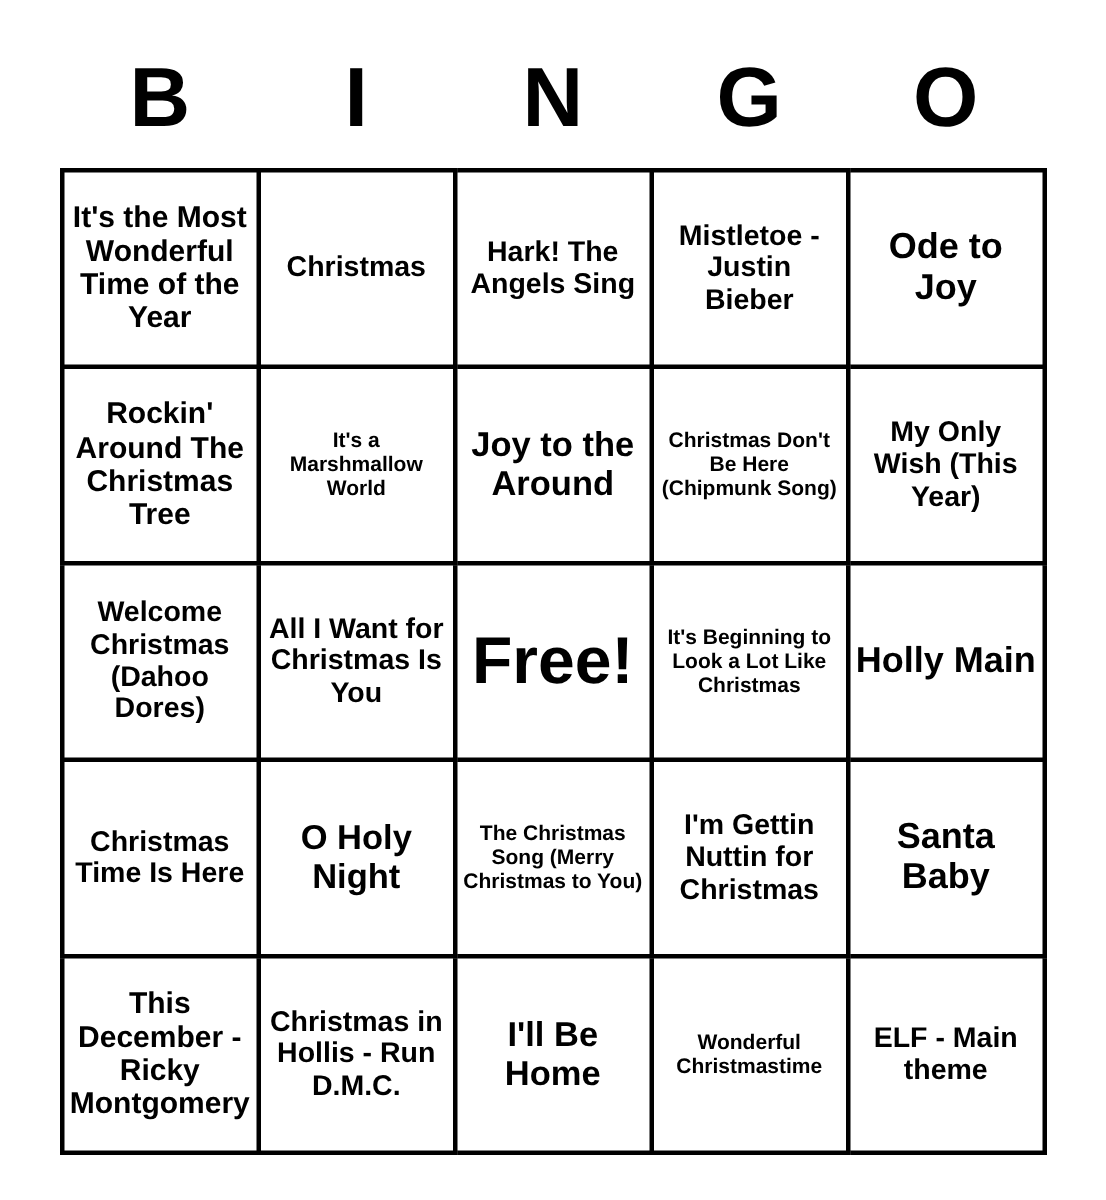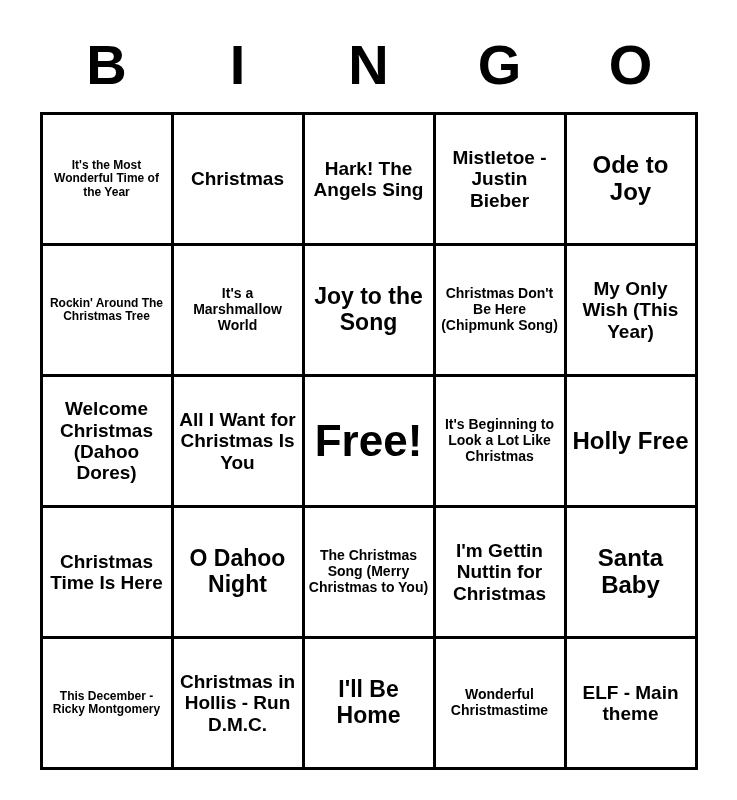--- a/index.html
+++ b/index.html
@@ -47,21 +47,21 @@
     width: 131px;
     height: 131px;
     text-align: center;
     vertical-align: middle;
     padding: 3px 4px;
     box-sizing: border-box;
     line-height: 1.12;
     font-weight: bold;
   }
   .fs-xs { font-size: 14px; }
-  .fs-s  { font-size: 12px; }
+  .fs-s  { font-size: 20px; }
   .fs-m  { font-size: 19px; }
   .fs-l  { font-size: 23px; }
   .fs-xl { font-size: 24px; }
   .fs-xxl{ font-size: 44px; }
   .cell-text {
     display: block;
   }
 </style>
 </head>
 <body>
@@ -96,21 +96,21 @@
           </td>
       </tr>
       <tr>
         <td class="fs-s">
             <span class="cell-text">Rockin' Around The Christmas Tree</span>
           </td>
         <td class="fs-xs">
             <span class="cell-text">It's a Marshmallow World</span>
           </td>
         <td class="fs-l">
-            <span class="cell-text">Joy to the Song</span>
+            <span class="cell-text">Joy to the Around</span>
           </td>
         <td class="fs-xs">
             <span class="cell-text">Christmas Don't Be Here (Chipmunk Song)</span>
           </td>
         <td class="fs-m">
             <span class="cell-text">My Only Wish (This Year)</span>
           </td>
       </tr>
       <tr>
         <td class="fs-m">
@@ -119,29 +119,29 @@
         <td class="fs-m">
             <span class="cell-text">All I Want for Christmas Is You</span>
           </td>
         <td class="fs-xxl">
             <span class="cell-text">Free!</span>
           </td>
         <td class="fs-xs">
             <span class="cell-text">It's Beginning to Look a Lot Like Christmas</span>
           </td>
         <td class="fs-xl">
-            <span class="cell-text">Holly Free</span>
+            <span class="cell-text">Holly Main</span>
           </td>
       </tr>
       <tr>
         <td class="fs-m">
             <span class="cell-text">Christmas Time Is Here</span>
           </td>
         <td class="fs-l">
-            <span class="cell-text">O Dahoo Night</span>
+            <span class="cell-text">O Holy Night</span>
           </td>
         <td class="fs-xs">
             <span class="cell-text">The Christmas Song (Merry Christmas to You)</span>
           </td>
         <td class="fs-m">
             <span class="cell-text">I'm Gettin Nuttin for Christmas</span>
           </td>
         <td class="fs-xl">
             <span class="cell-text">Santa Baby</span>
           </td>

